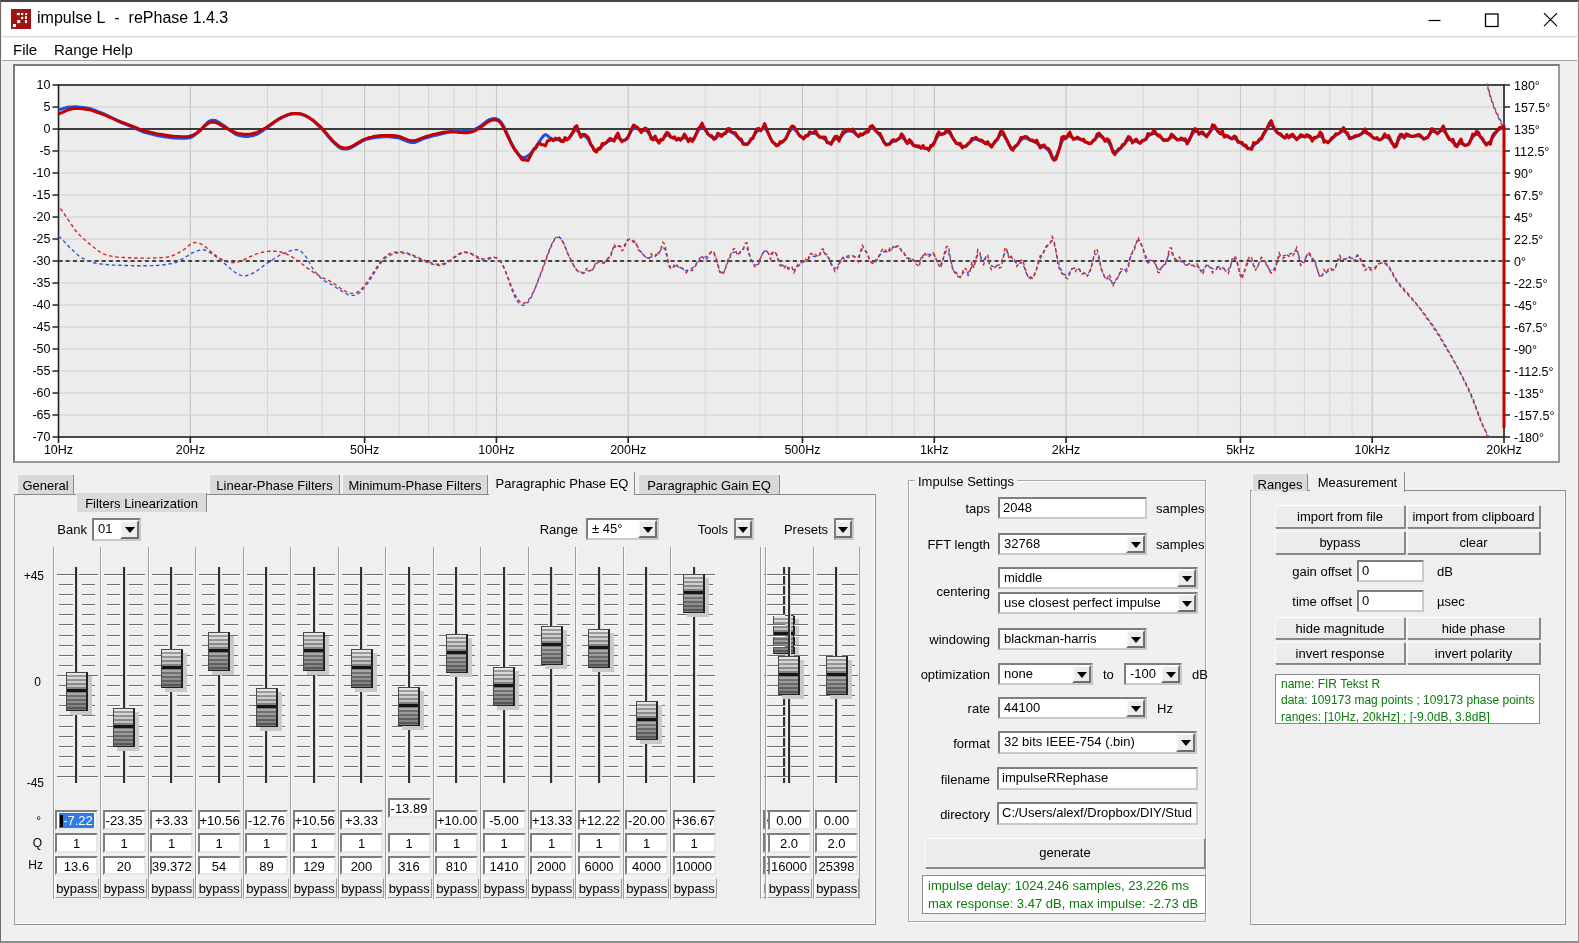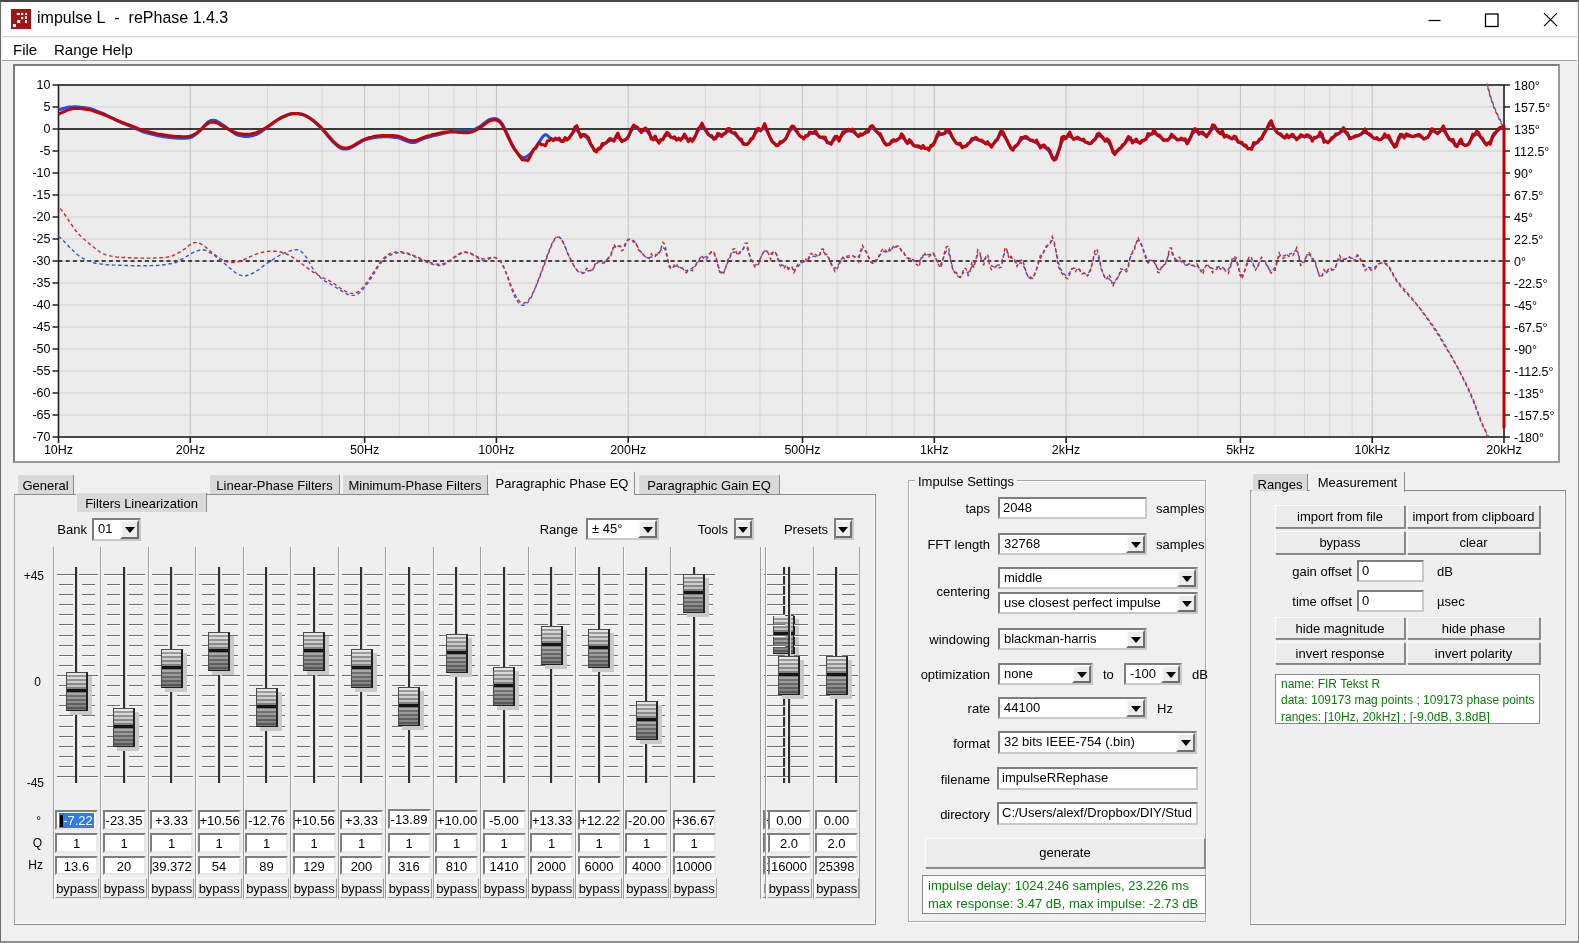--- a/index.html
+++ b/index.html
@@ -596,21 +596,21 @@
       <i style="left:28.2px;top:189px;width:13.5px"></i>
       <i style="left:5.8px;top:199px;width:13.5px"></i>
       <i style="left:28.2px;top:199px;width:13.5px"></i>
       <i style="left:3.2px;top:209px;width:18.5px"></i>
       <i style="left:25.8px;top:209px;width:18.5px"></i>
     </div>
 <div class="track" style="left:21.8px"></div>
 <div class="thumb" style="left:12.2px;top:140.2px">
       <b></b>
     </div>
-<div class="vbox" style="top:262px">-13.89</div>
+<div class="vbox" style="top:251px">-13.89</div>
 <div class="vbox" style="top:286px">1</div>
 <div class="vbox" style="top:308.5px">316</div>
 <div class="byp">bypass</div>
 </div>
 <div class="scol" style="left:432.5px">
 <div class="ticks">
       <i style="left:3.2px;top:7px;width:18.5px"></i>
       <i style="left:25.8px;top:7px;width:18.5px"></i>
       <i style="left:5.8px;top:17px;width:13.5px"></i>
       <i style="left:28.2px;top:17px;width:13.5px"></i>

